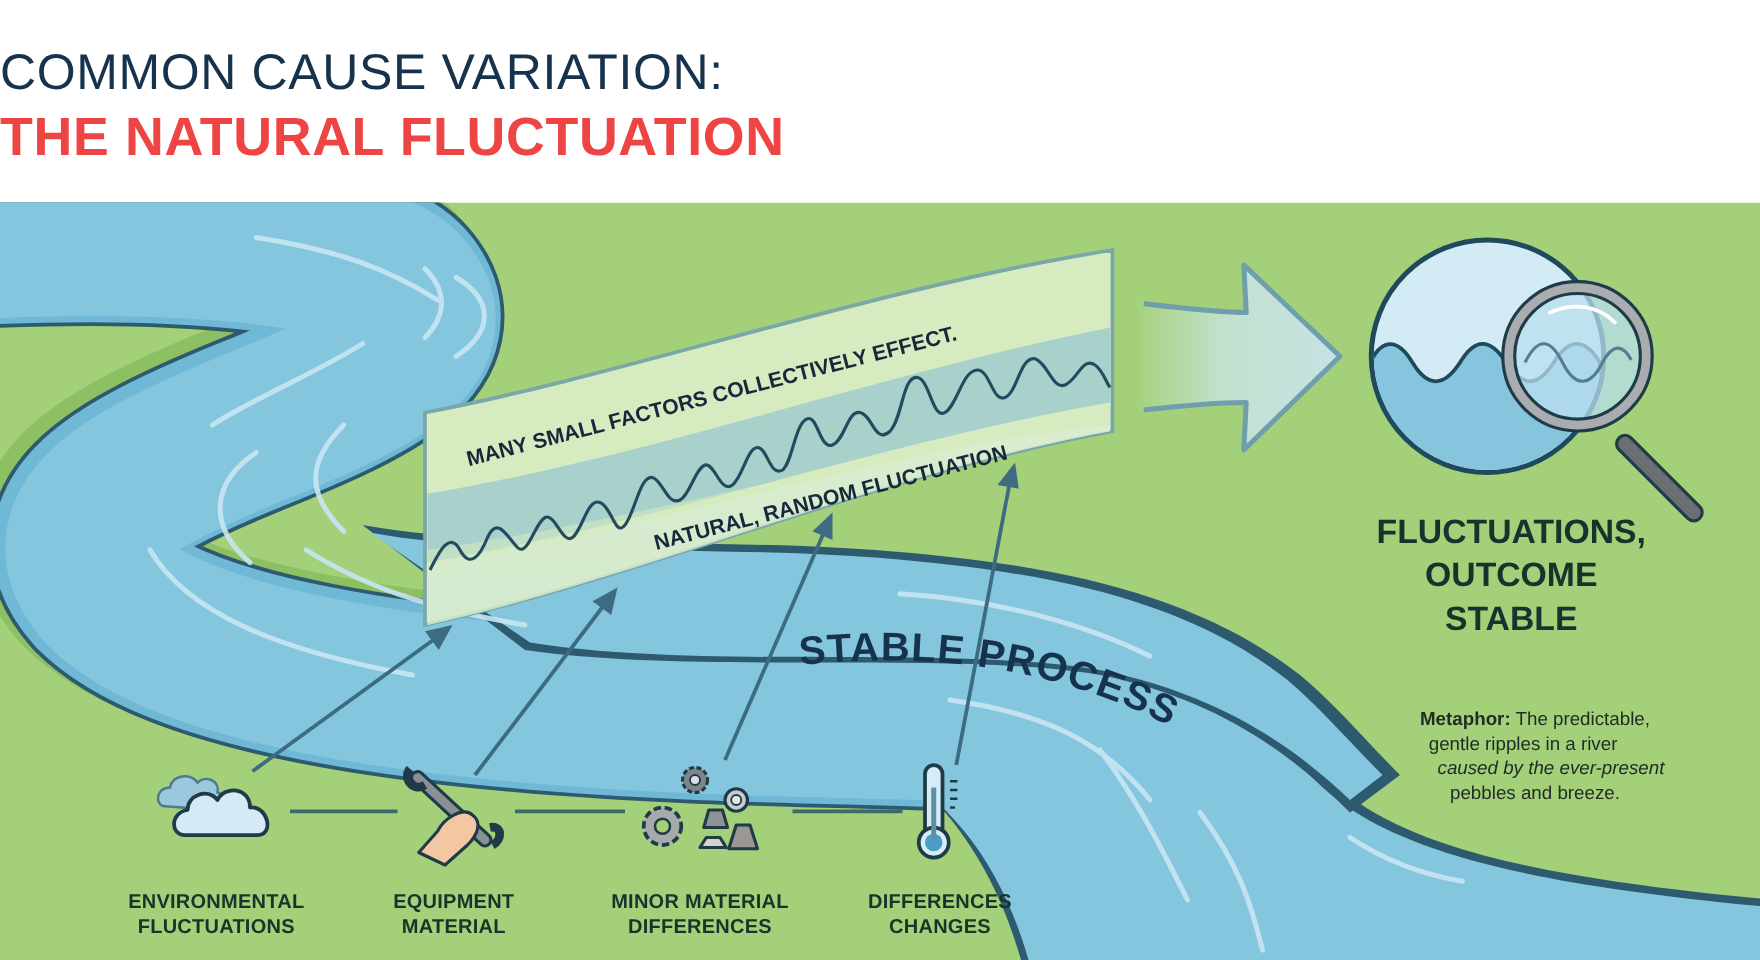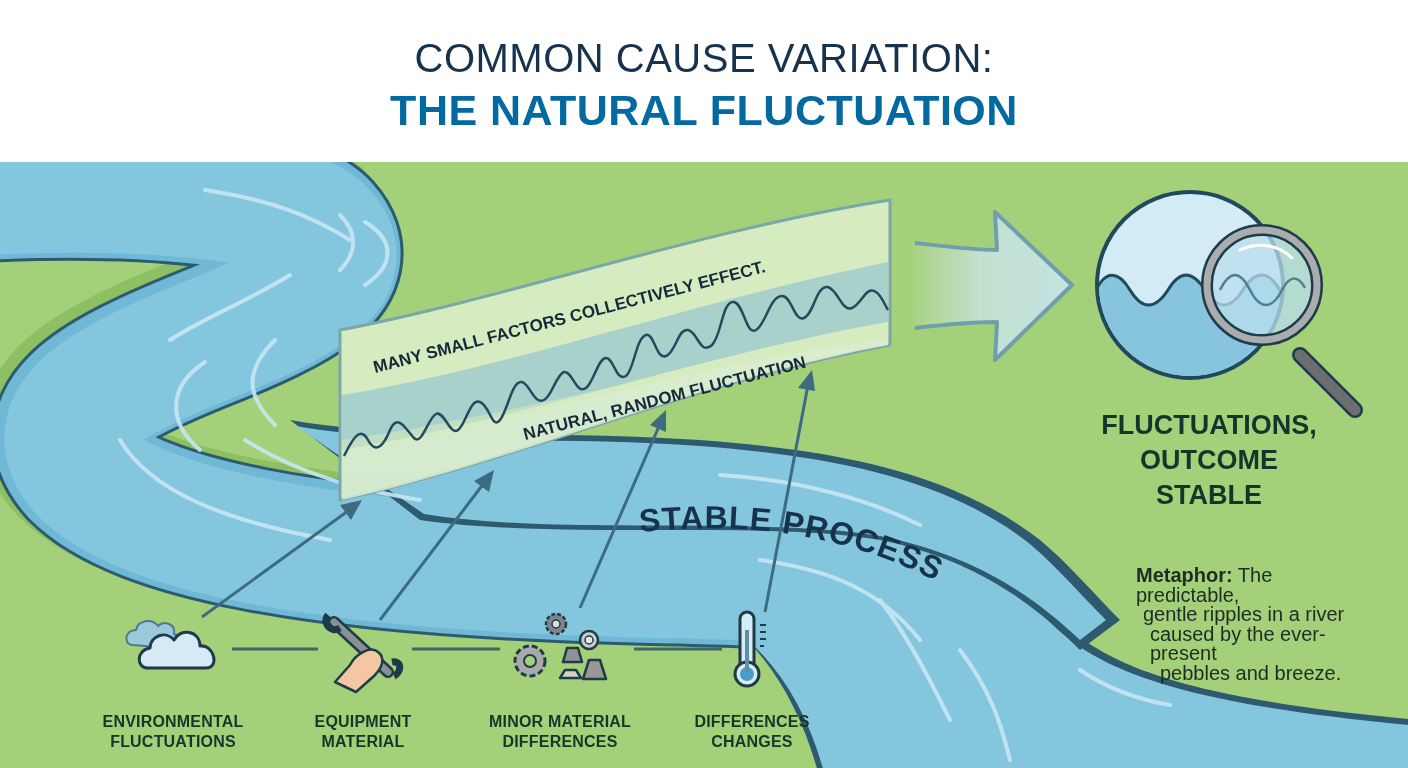--- a/index.html
+++ b/index.html
@@ -3,50 +3,50 @@
   <meta charset="utf-8">
   <style>
     html, body { margin: 0; padding: 0; }
     body {
       width: 1408px; height: 768px; overflow: hidden; position: relative;
       background: #ffffff;
       font-family: "Liberation Sans", "DejaVu Sans", sans-serif;
     }
     .header {
       position: absolute; left: 0; top: 0; width: 1408px; height: 162px;
-      background: #ffffff; text-align: center;
+      background: #ffffff; 
     }
     .title-line1 {
       position: absolute; left: 0; width: 1408px; top: 36px;
       font-size: 40px; font-weight: 400; color: #17324d; letter-spacing: 0.5px;
     }
     .title-line2 {
       position: absolute; left: 0; width: 1408px; top: 86px;
-      font-size: 43px; font-weight: 700; color: #0369a1; letter-spacing: 0.5px;
+      font-size: 43px; font-weight: 700; color: #ef4444; letter-spacing: 0.5px;
     }
     .scene { position: absolute; left: 0; top: 162px; width: 1408px; height: 606px; }
     .scene svg { position: absolute; left: 0; top: 0; }
     .banner-text {
       font-family: "Liberation Sans", sans-serif; font-weight: 700; fill: #17283a;
     }
     .stable-text {
       font-family: "Liberation Sans", sans-serif; font-weight: 700; fill: #17324d;
     }
     .outcome {
       position: absolute; left: 1086px; top: 408px; width: 246px;
       text-align: center; font-size: 27px; font-weight: 700; color: #15352c;
       line-height: 35px;
     }
     .metaphor {
       position: absolute; left: 1136px; top: 566px; width: 240px;
-      font-size: 20px; color: #1f2b25; line-height: 19.5px;
+      font-size: 15px; color: #1f2b25; line-height: 19.5px;
     }
     .metaphor .m-label { font-weight: 700; }
     .metaphor .l2 { padding-left: 7px; display: block; }
-    .metaphor .l3 { padding-left: 14px; display: block; }
+    .metaphor .l3 { padding-left: 14px; display: block; font-style: italic; }
     .metaphor .l4 { padding-left: 24px; display: block; }
     .metaphor .l1 { display: block; }
     .factor-label {
       position: absolute; top: 712px; text-align: center;
       font-size: 16px; font-weight: 700; color: #17352a; line-height: 20px;
       letter-spacing: 0.2px;
     }
     .f1 { left: 68px; width: 210px; }
     .f2 { left: 278px; width: 170px; }
     .f3 { left: 460px; width: 200px; }

